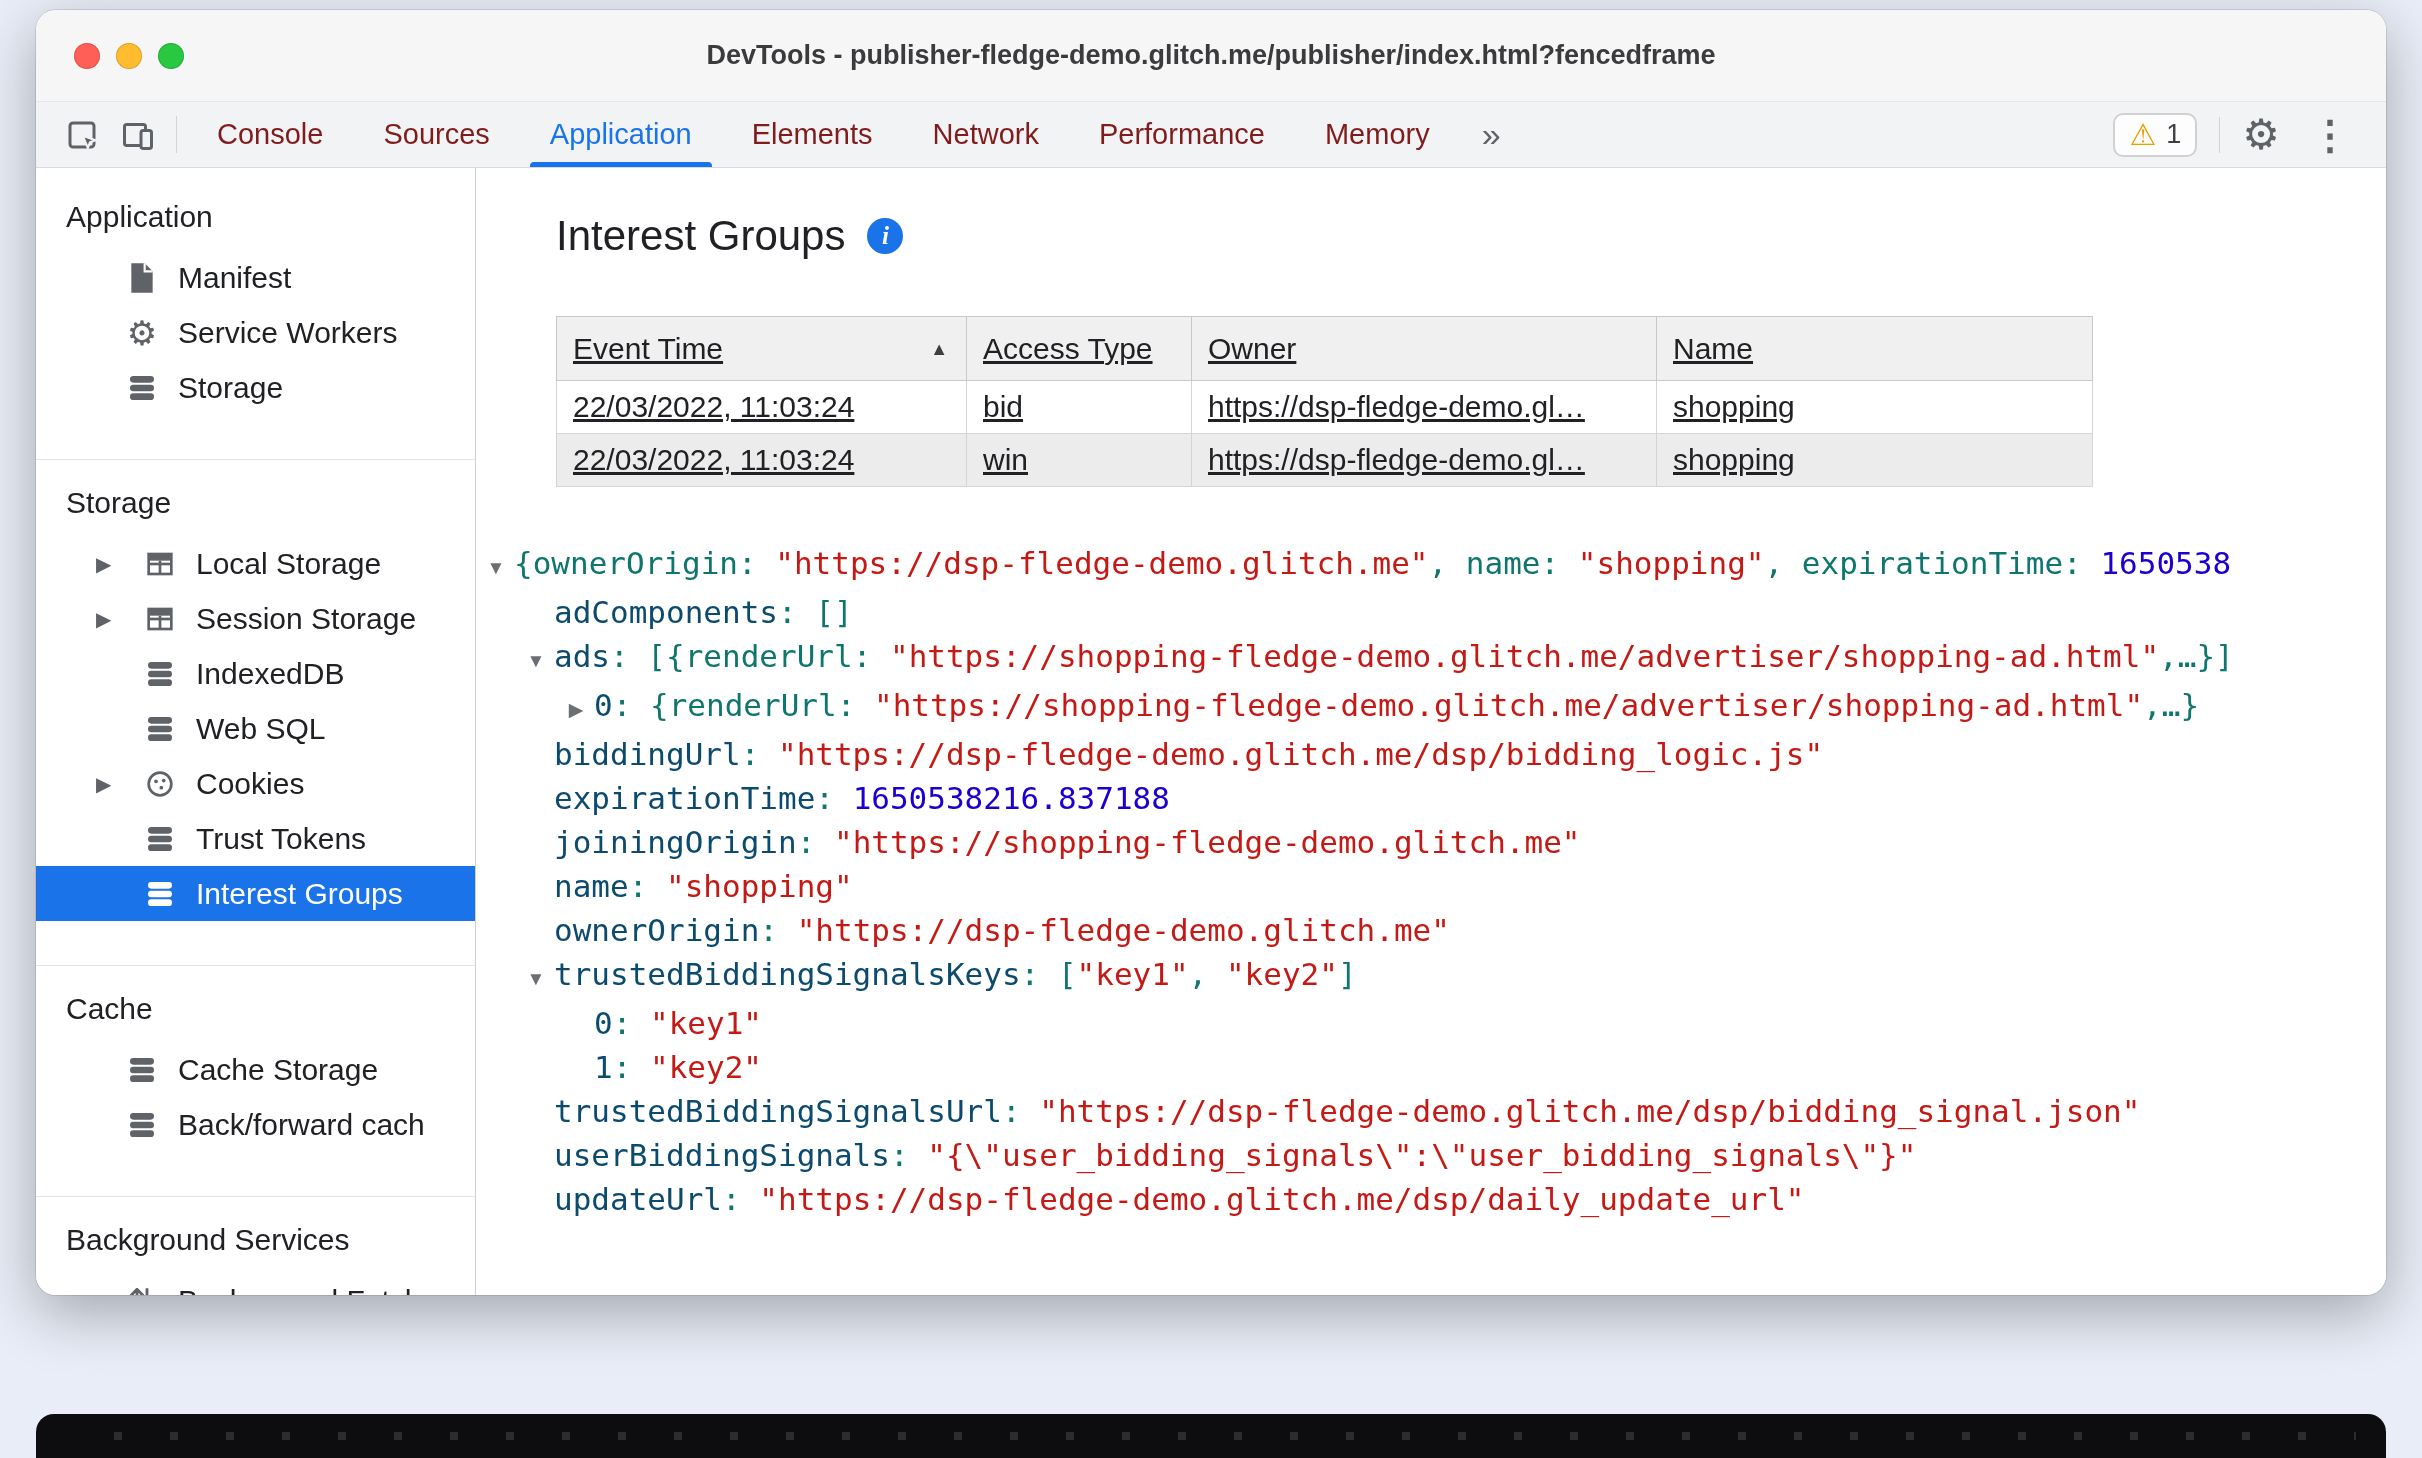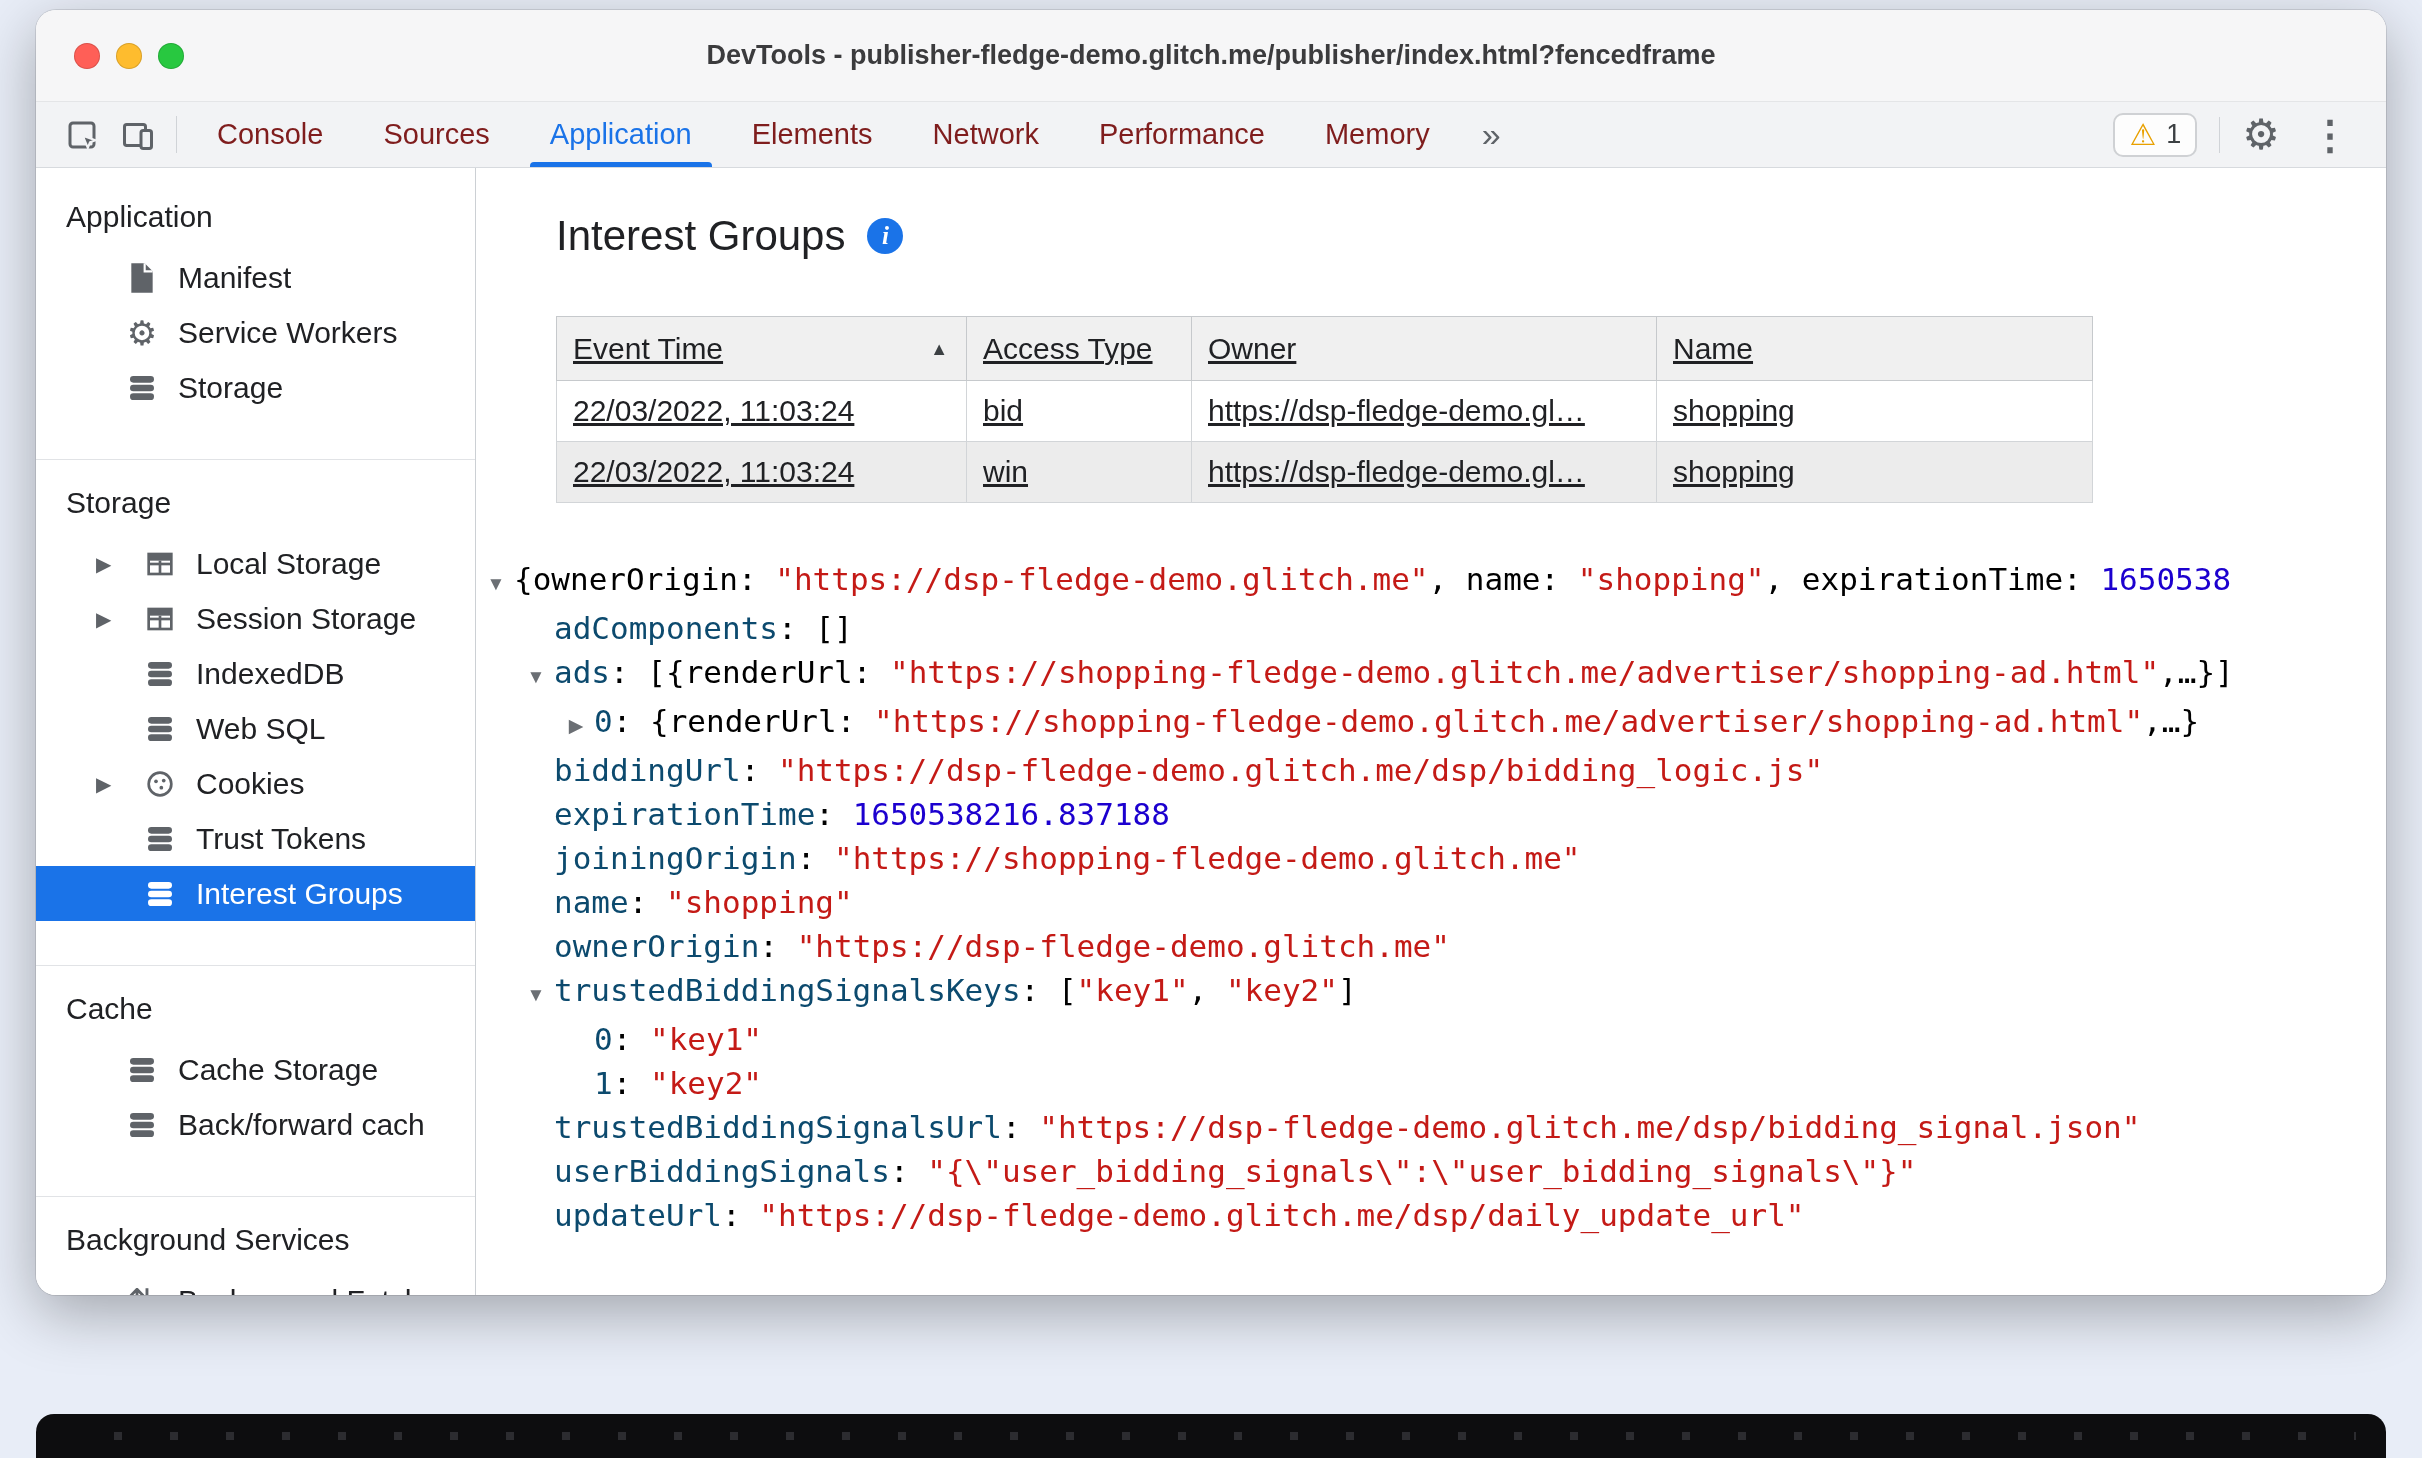--- a/index.html
+++ b/index.html
@@ -67,31 +67,31 @@
   .info-icon {
     width:36px; height:36px; border-radius:50%; background:#1a73e8; color:#fff;
     display:flex; align-items:center; justify-content:center;
     font-family:"Liberation Serif", serif; font-style:italic; font-weight:700; font-size:25px;
   }
   table.ig-table { margin:52px 0 0 80px; border-collapse:collapse; table-layout:fixed; width:1536px; font-size:30px; color:#202124;text-decoration:underline; }
   .ig-table th {
     background:#f0f0f0; border:1px solid #c6c9cc; height:64px;
     text-align:left; padding:0 16px; font-weight:400; position:relative; white-space:nowrap; overflow:hidden;
   }
-  .ig-table td { border:1px solid #d2d5d8; height:61px; padding:0 16px; white-space:nowrap; overflow:hidden; }
+  .ig-table td { border:1px solid #d2d5d8; height:53px; padding:0 16px; white-space:nowrap; overflow:hidden; }
   .ig-table tr.selected td { background:#ececec; }
   .sort { position:absolute; right:18px; top:50%; transform:translateY(-50%); font-size:18px; color:#3c4043; }
   
   .tree { margin-top:54px; font-family:"DejaVu Sans Mono", monospace; font-size:31px; color:#33373d; }
   .tree-line { line-height:44px; white-space:pre; overflow:hidden; }
   .tree-arrow { display:inline-block; width:36px; text-align:center; font-size:19px; color:#6b6f74; font-family:"Liberation Sans", sans-serif; }
   .t-k { color:#0c4a6e; }
   .t-s { color:#c41a16; }
   .t-n { color:#1c00cf; }
-  .t-p { color:#000000; }
+  .t-p { color:#0f766e; }
   
   .dark-strip {
     position:absolute; left:36px; top:1414px; width:2350px; height:44px;
     background:#0d0d0f; border-radius:18px 18px 0 0; overflow:hidden;
   }
   .dark-strip::after {
     content:''; position:absolute; left:30px; right:30px; top:18px; height:8px;
     background:repeating-linear-gradient(90deg, transparent 0 48px, #2c2c30 48px 56px);
   }
 </style>

